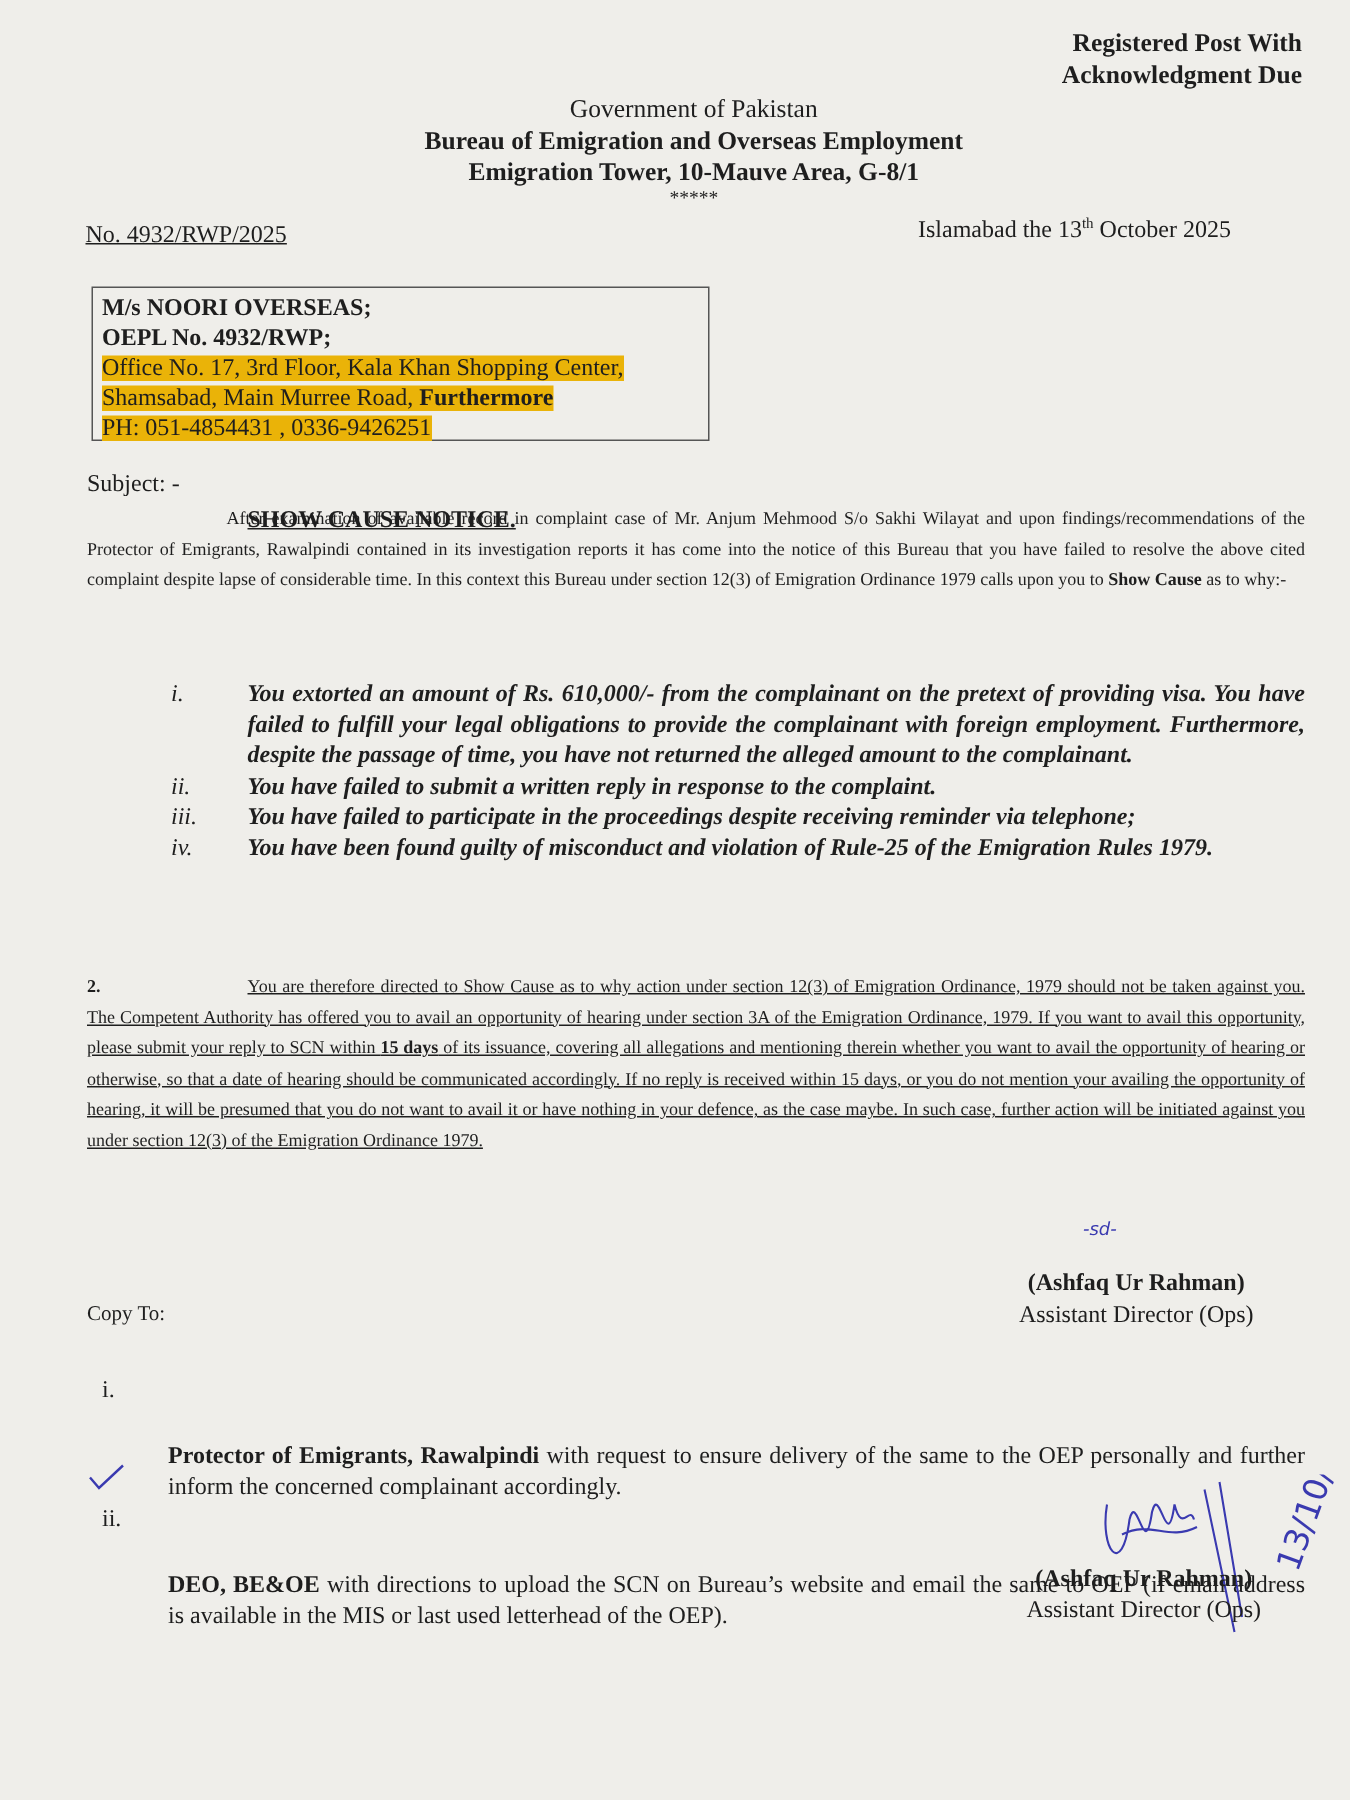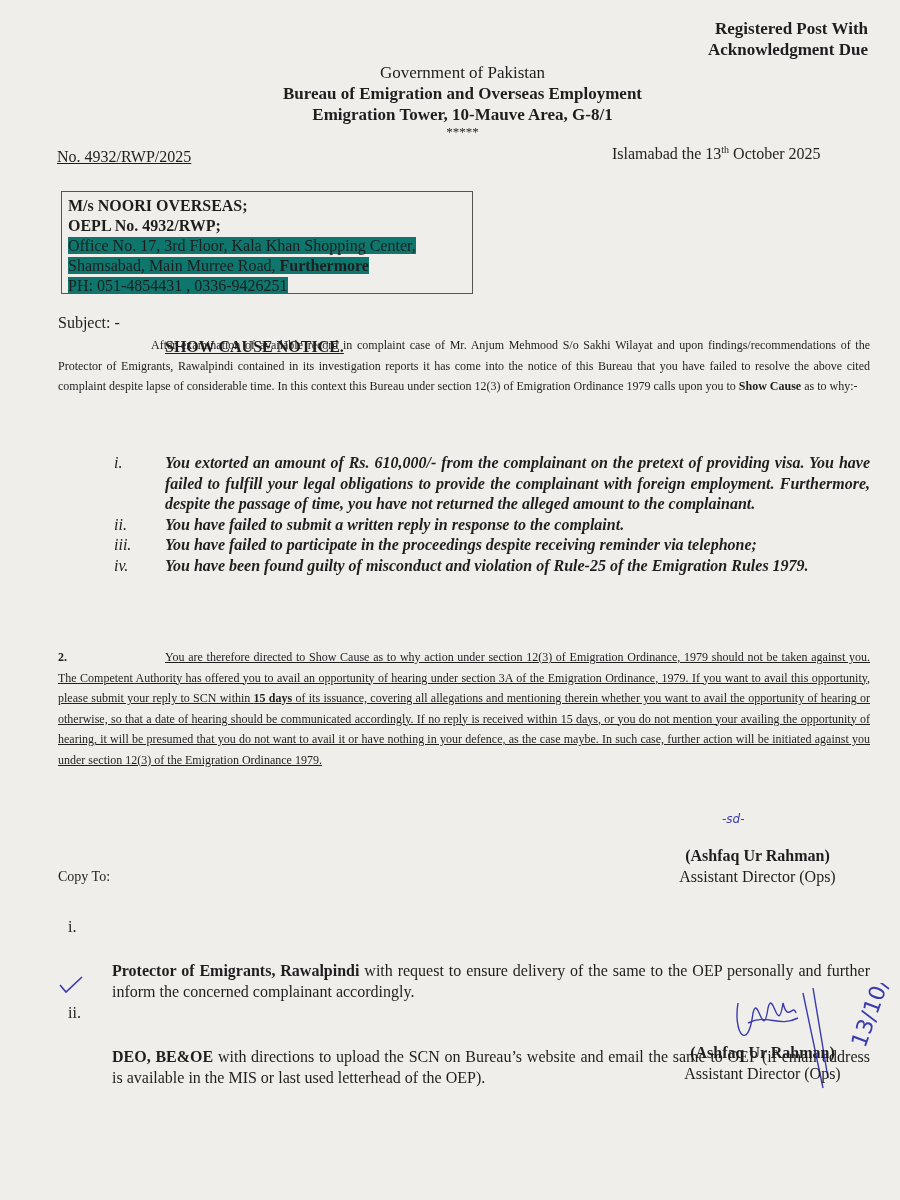--- a/index.html
+++ b/index.html
@@ -13,21 +13,21 @@
     .abs { position: absolute; }
     .b { font-weight: bold; }
     .reg-post { right: 32px; top: 18px; text-align: right; font-weight: bold; font-size: 17px; line-height: 21px; }
     .head { left: 0; width: 925px; top: 62px; text-align: center; font-size: 17px; line-height: 21px; }
     .head .b { font-weight: bold; }
     .stars { font-size: 13px; line-height: 14px; }
     .refno { left: 57px; top: 148px; font-size: 16px; text-decoration: underline; }
     .date { left: 612px; top: 144px; font-size: 16px; }
     .date sup { font-size: 10px; }
     .addr-box { left: 50px; top: 191px; width: 412px; height: 103px; border: 1px solid #555; padding: 4px 0 0 6px; box-sizing: border-box; font-size: 16px; line-height: 20px; margin-left: 11px; }
-    .addr-box .hl { background: #0f766e; }
+    .addr-box .hl { background: #eab308; }
     .subject { left: 58px; top: 314px; font-size: 16px; }
     .subject .title { position: absolute; left: 107px; top: 0; font-weight: bold; text-decoration: underline; white-space: nowrap; margin-top: 24px; }
     .para { left: 58px; width: 812px; font-size: 12px; line-height: 20.5px; text-align: justify; }
     .p1 { top: 335px; text-indent: 93px; }
     .list { left: 108px; top: 453px; width: 762px; font-size: 16px; line-height: 20.5px; font-style: italic; font-weight: bold; }
     .list .item { display: flex; }
     .list .num { width: 57px; font-weight: normal; flex-shrink: 0; padding-left: 6px; box-sizing: border-box; }
     .list .txt { flex: 1; text-align: justify; }
     .p2 { top: 647px; text-decoration: underline; }
     .p2 .pn { font-weight: bold; display: inline-block; width: 107px; }

